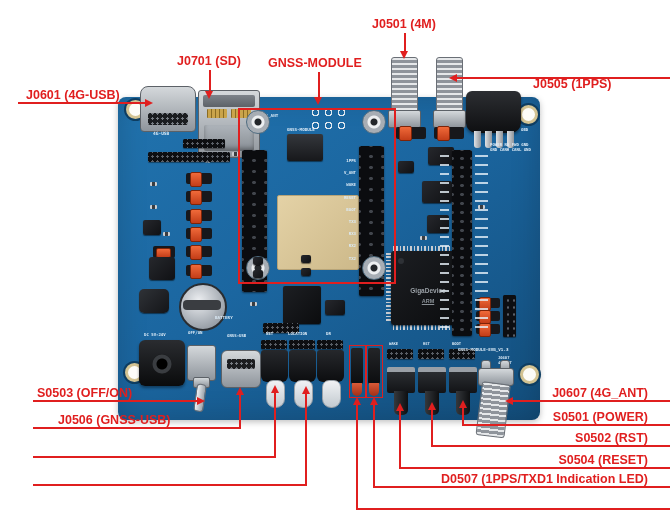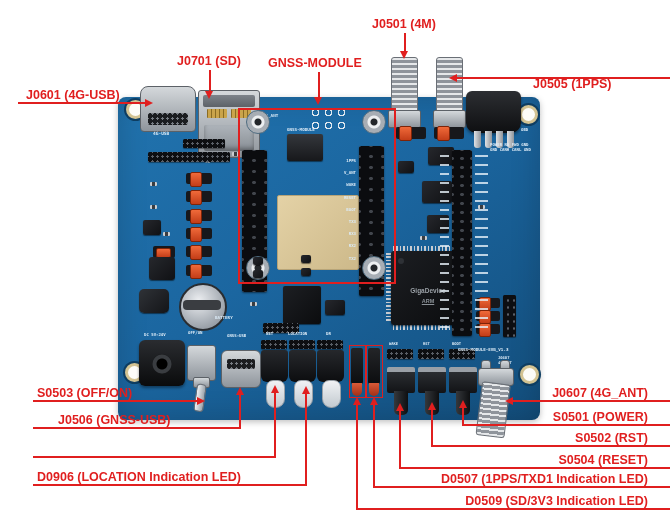--- a/index.html
+++ b/index.html
@@ -269,21 +269,20 @@
 
   <div class="callout" style="left:37px;top:413px;margin-left:21px;">J0506 (GNSS-USB)</div>
   <div class="aline" style="left:33px;top:427px;width:208px;height:2px;"></div>
   <div class="aline" style="left:239px;top:394px;width:2px;height:35px;"></div>
   <div class="ah ah-up" style="left:235.5px;top:387px;"></div>
 
   <div class="aline" style="left:33px;top:456px;width:243px;height:2px;"></div>
   <div class="aline" style="left:274px;top:392px;width:2px;height:66px;"></div>
   <div class="ah ah-up" style="left:270.5px;top:385px;"></div>
 
-  <div class="callout" style="left:37px;top:470px;">D0906 (LOCATION Indication LED)</div>
   <div class="aline" style="left:33px;top:484px;width:274px;height:2px;"></div>
   <div class="aline" style="left:305px;top:393px;width:2px;height:93px;"></div>
   <div class="ah ah-up" style="left:301.5px;top:386px;"></div>
 
   <div class="callout right" style="right:22px;top:386px;">J0607 (4G_ANT)</div>
   <div class="aline" style="left:512px;top:400px;width:158px;height:2px;"></div>
   <div class="ah ah-left" style="left:505px;top:396.5px;"></div>
 
   <div class="callout right" style="right:22px;top:410px;">S0501 (POWER)</div>
   <div class="aline" style="left:462px;top:424px;width:208px;height:2px;"></div>
@@ -298,18 +297,17 @@
   <div class="callout right" style="right:22px;top:453px;">S0504 (RESET)</div>
   <div class="aline" style="left:399px;top:467px;width:271px;height:2px;"></div>
   <div class="aline" style="left:399px;top:410px;width:2px;height:58px;"></div>
   <div class="ah ah-up" style="left:395.5px;top:403px;"></div>
 
   <div class="callout right" style="right:22px;top:472px;margin-left:18px;">D0507 (1PPS/TXD1 Indication LED)</div>
   <div class="aline" style="left:373px;top:486px;width:297px;height:2px;"></div>
   <div class="aline" style="left:373px;top:404px;width:2px;height:83px;"></div>
   <div class="ah ah-up" style="left:369.5px;top:397px;"></div>
 
-  <div class="callout right" style="right:22px;top:494px;">D0509 (SD/3V3 Indication LED)</div>
   <div class="aline" style="left:356px;top:508px;width:314px;height:2px;"></div>
   <div class="aline" style="left:356px;top:404px;width:2px;height:105px;"></div>
   <div class="ah ah-up" style="left:352.5px;top:397px;"></div>
 
 </div>
 
 </body></html>

